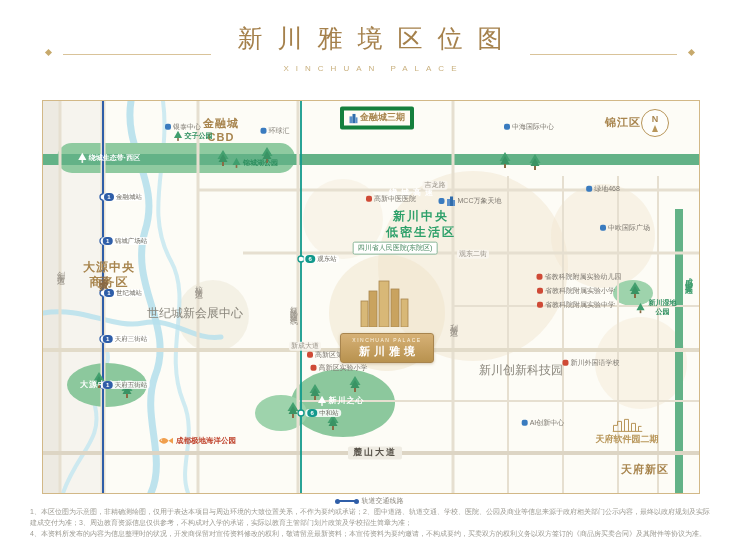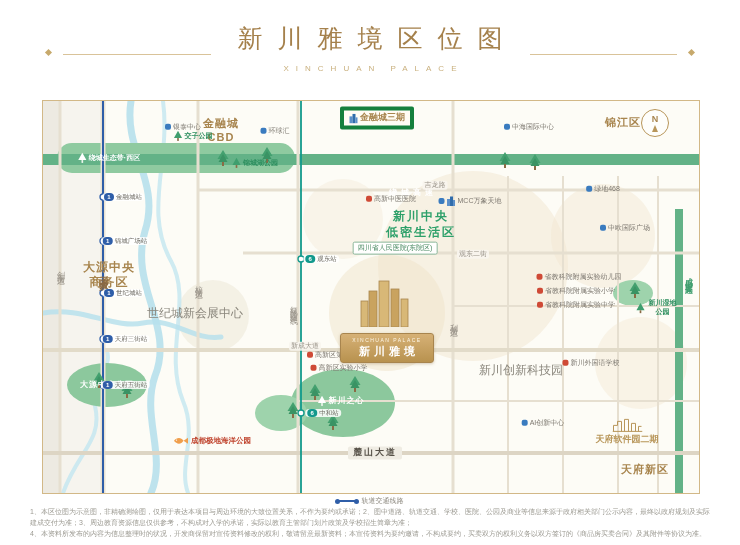--- a/index.html
+++ b/index.html
@@ -44,21 +44,21 @@
     background:rgba(255,252,244,.9);border:4px solid #15803d;
     padding:2px 5px;border-radius:2px;
   }
   .gold-soft{color:#b8965a;font-size:9px;font-weight:bold;flex-direction:column;gap:2px;}
   .hwy-text{color:#ffffff;font-size:8px;font-weight:bold;letter-spacing:4px;text-indent:4px;margin-top:35px;}
   .band-pill{color:#ffffff;font-size:7px;font-weight:bold;}
   .park-text{color:#2e8f5f;font-size:7px;font-weight:bold;}
   .green-title{color:#2ea06a;font-size:12px;font-weight:bold;letter-spacing:2px;line-height:1.3;}
   .white-green{color:#ffffff;font-size:8px;font-weight:bold;letter-spacing:1px;}
   .gray-md{color:#8a867c;font-size:12px;font-family:Liberation Mono, monospace;}
-  .red-text{color:#c0452f;font-size:7.5px;font-weight:bold;margin-left:15px;}
+  .red-text{color:#c0452f;font-size:7.5px;font-weight:bold;}
   .road-h{color:#9a948a;font-size:7px;background:rgba(248,245,238,.9);padding:0 2px;border-radius:2px;}
   .road-dark{color:#555047;font-size:9px;font-weight:bold;background:#efece3;padding:1px 5px;border-radius:2px;letter-spacing:2px;}
   .road-v{display:block;writing-mode:vertical-rl;color:#9a948a;font-size:8px;letter-spacing:2px;}
   .road-v.strong{color:#8a6a45;font-weight:bold;font-size:9px;}
   .road-v.green-v{color:#3f9e6e;font-weight:bold;}
   .poi-red::before,.poi-blue::before{
     content:"";width:6px;height:6px;border-radius:2px;flex:none;display:block;
   }
   .poi-red{color:#7d7870;}
   .poi-red::before{background:#cf4a36;}

